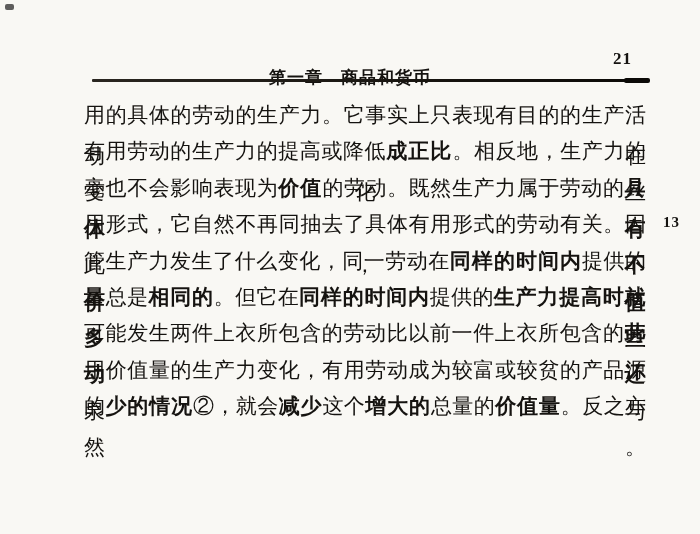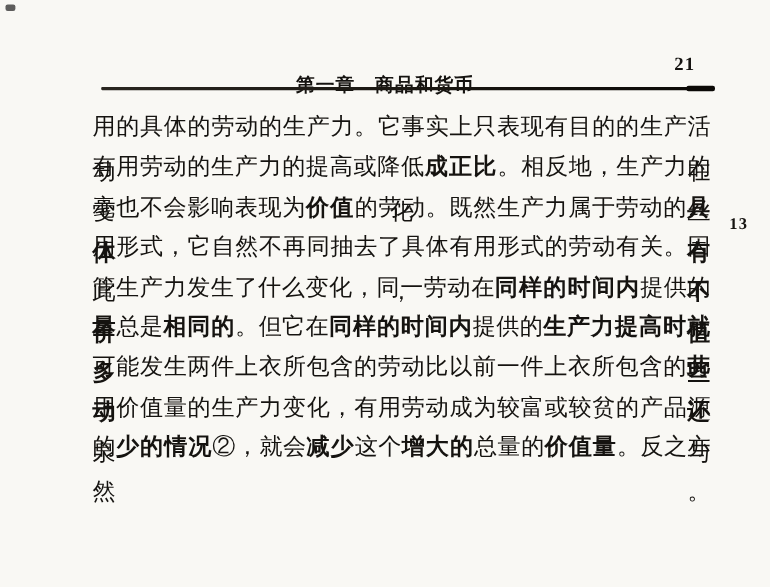--- a/index.html
+++ b/index.html
@@ -48,21 +48,21 @@
     white-space:normal;
     height:36.4px;
   }
   .line span{font-weight:400;}
   .line span.b{
     font-weight:bold;
     font-family:Liberation Serif, serif;
     letter-spacing:.5px;
   }
   .margin-note{
-    position:absolute;left:663px;top:196px;
+    position:absolute;left:663px;top:214px;
     font-size:15px;font-weight:bold;letter-spacing:1px;
   }
 </style>
 </head>
 <body>
 
 <div class="scan-artifact"></div>
 
 <div class="running-head">第一章　商品和货币</div>
 

